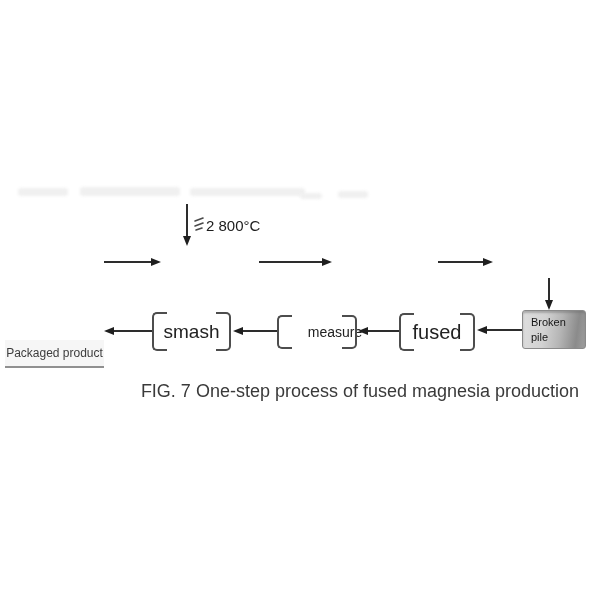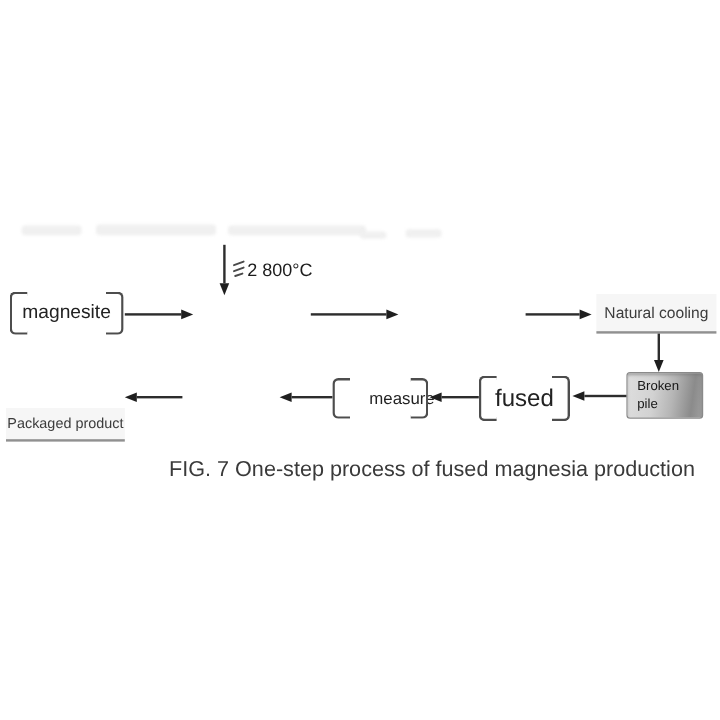--- a/index.html
+++ b/index.html
@@ -83,44 +83,38 @@
 
   <div class="arrow-d" style="left:182px; top:204px; height:42px;">
     <div class="vline"></div>
     <div class="head-d"></div>
   </div>
   <svg class="squiggle" style="left:193px; top:215px;" width="12" height="18" viewBox="0 0 12 18">
     <path d="M2 6 L10 3 M2 11 L10 8 M3 15 L9 13" stroke="#4a4a4a" stroke-width="1.6" fill="none" stroke-linecap="round"></path>
   </svg>
   <div class="temp-label" style="left:206px; top:217px;">2 800°C</div>
 
-  <div class="bracket-box" style="left:8px; top:243px; width:95px; height:36px; font-size:16px;">
-    <span>magnesite</span>
-  </div>
 
   <div class="arrow-r" style="left:104px; top:257px; width:57px;">
     <div class="line"></div>
     <div class="head-r"></div>
   </div>
 
 
   <div class="arrow-r" style="left:259px; top:257px; width:73px;">
     <div class="line"></div>
     <div class="head-r"></div>
   </div>
 
 
   <div class="arrow-r" style="left:438px; top:257px; width:55px;">
     <div class="line"></div>
     <div class="head-r"></div>
   </div>
 
-  <div class="label-box center" style="left:497px; top:245px; width:100px; height:33px; font-size:13px;">
-    <span>Natural cooling</span>
-  </div>
 
   <div class="arrow-d" style="left:544px; top:278px; height:32px;">
     <div class="vline"></div>
     <div class="head-d"></div>
   </div>
 
   <div class="gray-box" style="left:522px; top:310px; width:64px; height:39px; font-size:11px; line-height:15px; padding-left:8px;">
     <span>Broken</span>
     <span>pile</span>
   </div>
@@ -141,20 +135,23 @@
 
   <div class="bracket-box" style="left:277px; top:315px; width:80px; height:34px; font-size:14px;padding-left:36px;">
     <span>measure</span>
   </div>
 
   <div class="arrow-l" style="left:233px; top:326px; width:44px;">
     <div class="head-l"></div>
     <div class="line"></div>
   </div>
 
+  <div class="bracket-box" style="left:152px; top:312px; width:79px; height:39px; font-size:19px;">
+    <span>smash</span>
+  </div>
 
   <div class="arrow-l" style="left:104px; top:326px; width:48px;">
     <div class="head-l"></div>
     <div class="line"></div>
   </div>
 
   <div class="label-box center" style="left:5px; top:318px; width:99px; height:28px; font-size:12px;margin-top:22px;">
     <span>Packaged product</span>
   </div>
 

